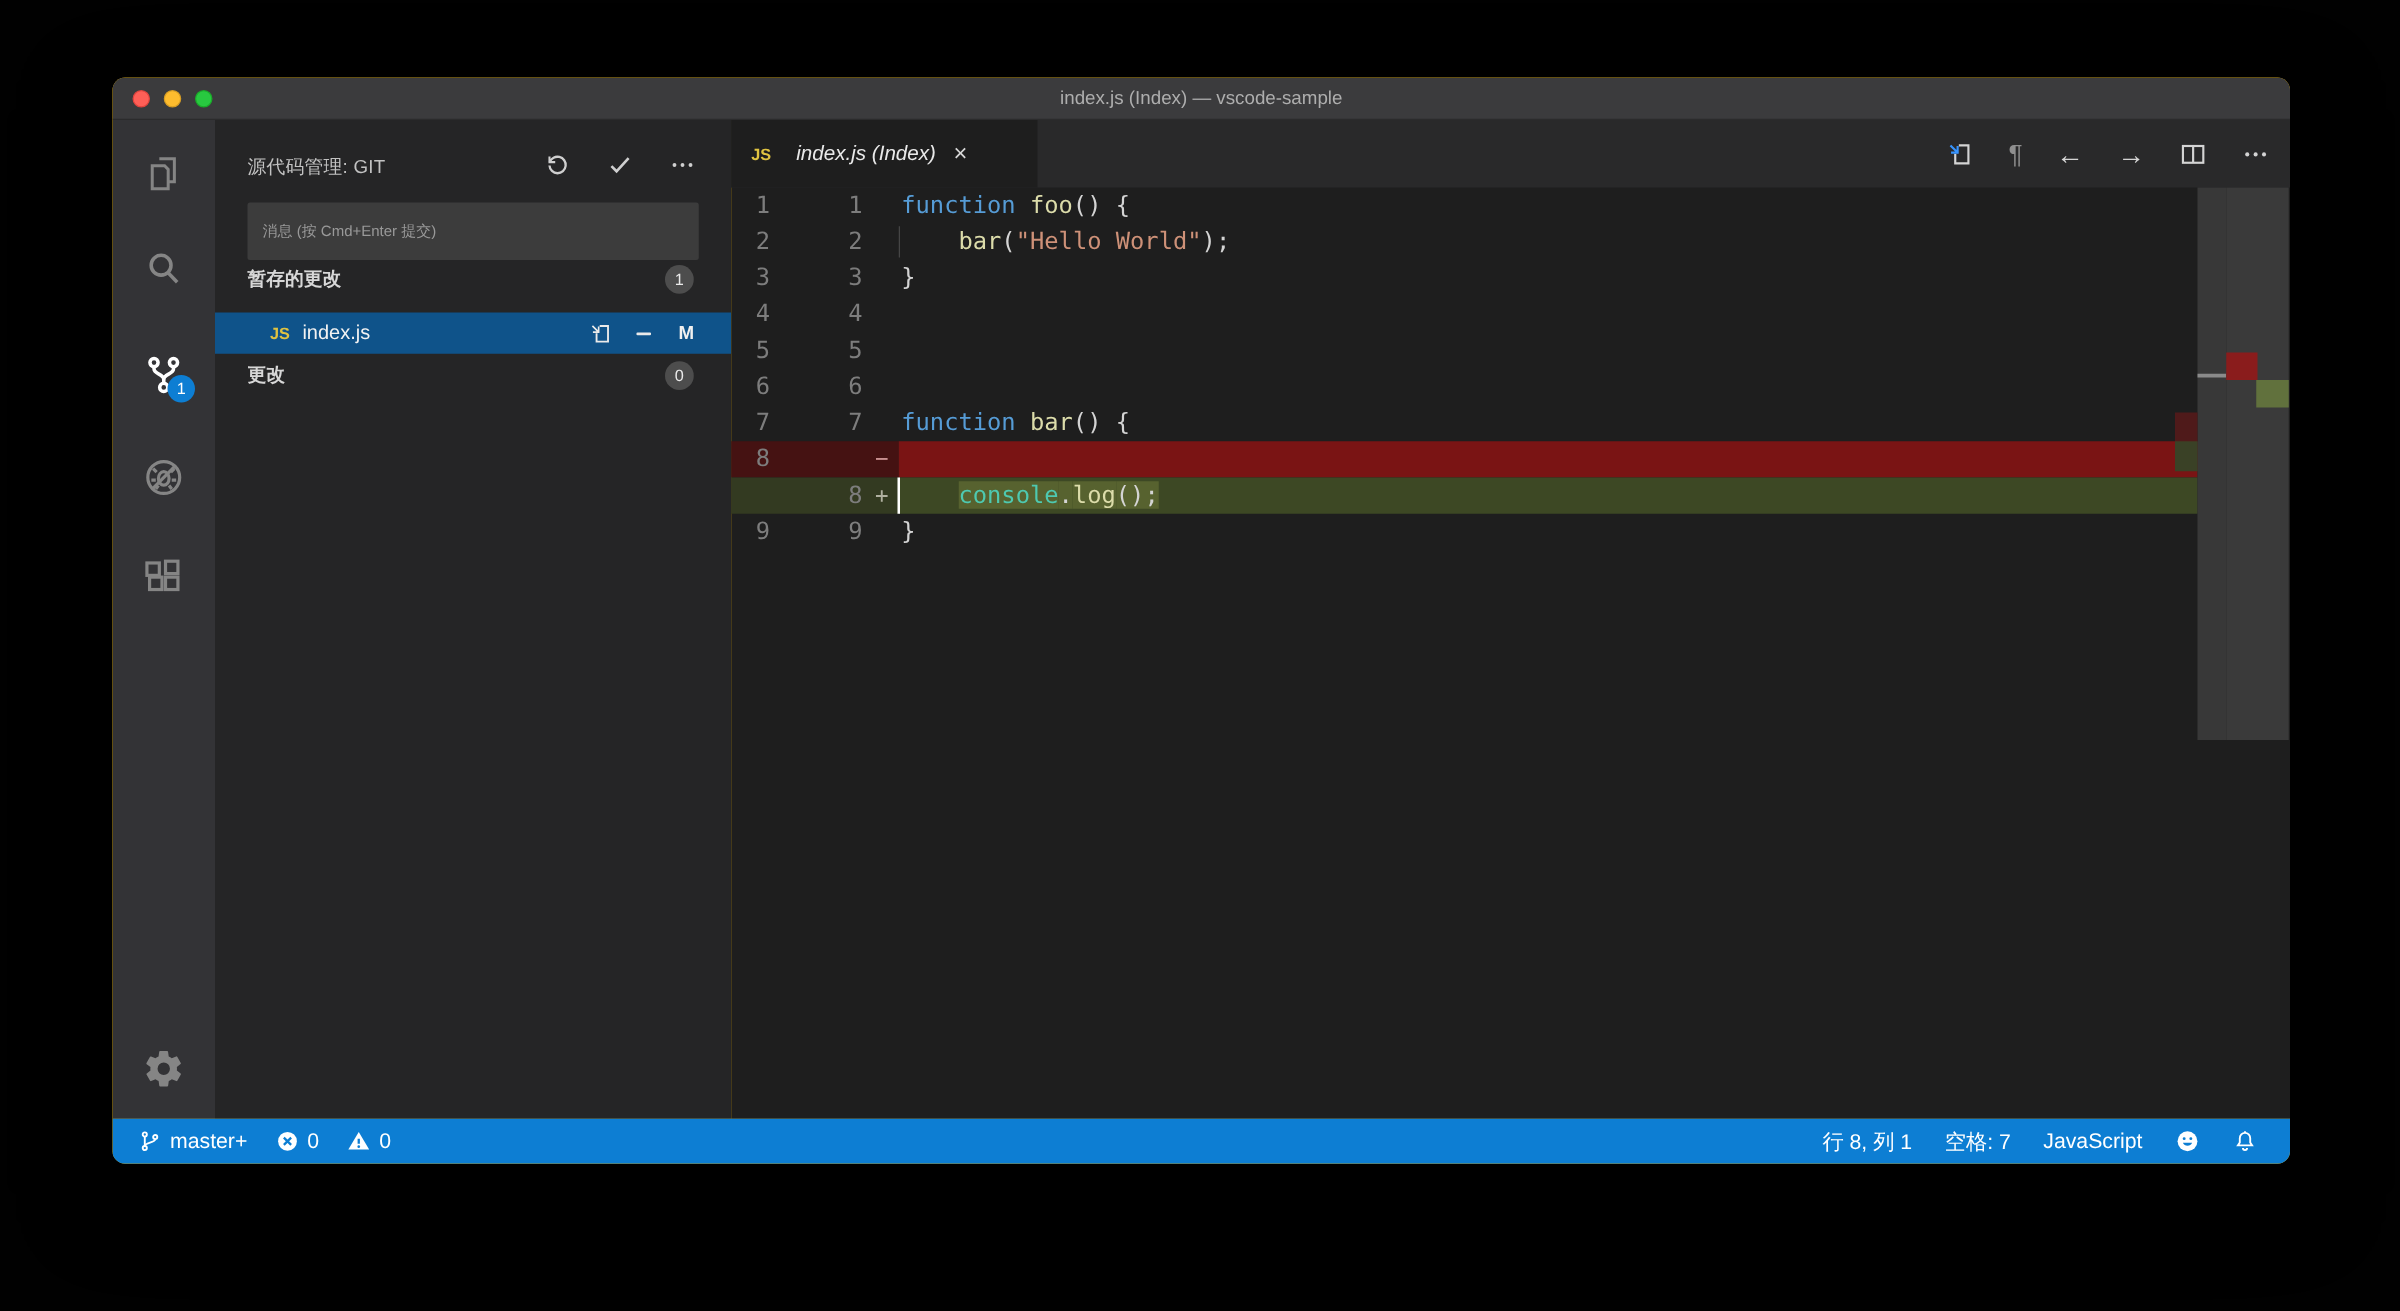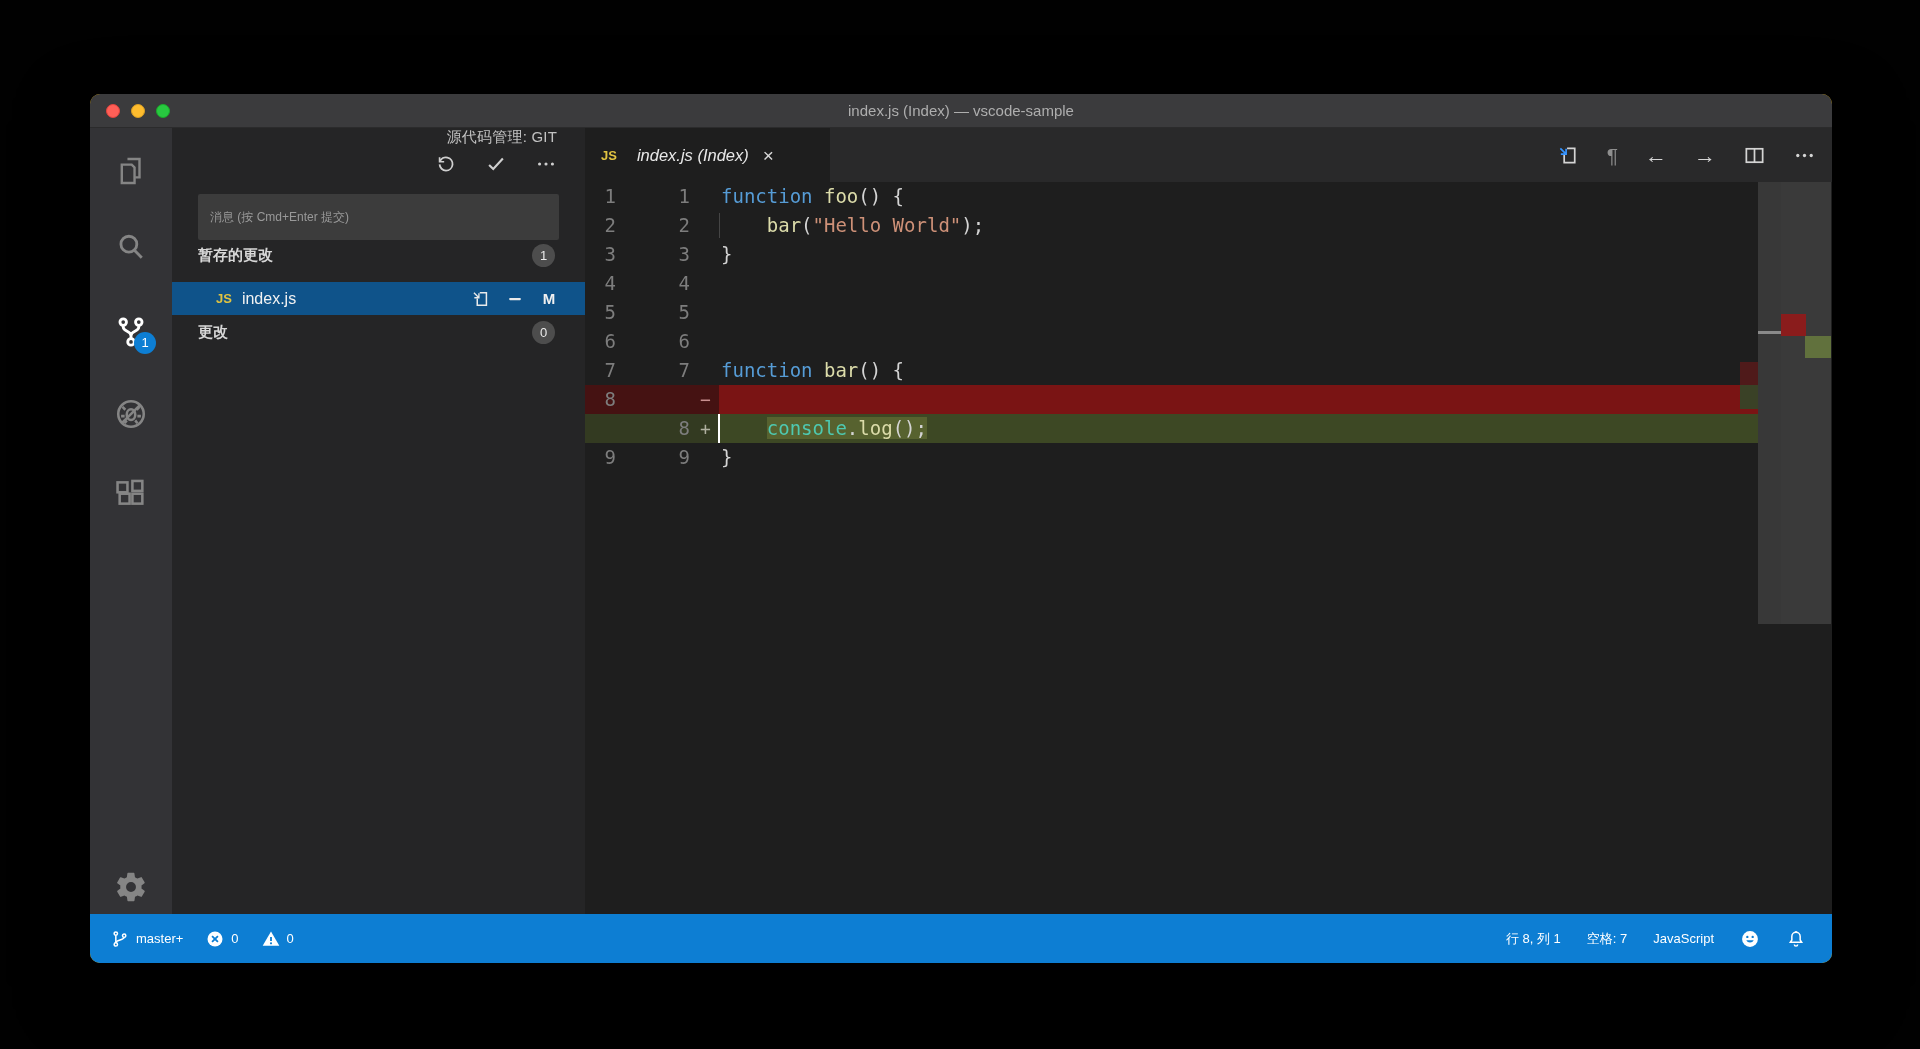--- a/index.html
+++ b/index.html
@@ -1,20 +1,20 @@
 <!DOCTYPE html>
 <html><head>
 <meta charset="utf-8">
 <style>
   * { margin:0; padding:0; box-sizing:border-box; }
   html,body { width:1920px; height:1049px; background:#010101; overflow:hidden;
     font-family:"Liberation Sans","DejaVu Sans",sans-serif; }
   .window { position:absolute; left:90px; top:62px; width:1742px; height:869px;
     background:#eab308; border-radius:10px; overflow:hidden;
-    box-shadow:0 25px 70px rgba(0,0,0,.65), 0 0 0 1px #000;margin-top:32px; }
+    box-shadow:0 25px 70px rgba(0,0,0,.65), 0 0 0 1px #000; }
 
   
   .titlebar { position:absolute; left:0; top:0; right:0; height:34px; background:#3b3b3d;
     border-bottom:1px solid #2b2b2c; }
   .traffic { position:absolute; top:10px; width:14px; height:14px; border-radius:50%; }
   .t-red   { left:16px; background:#ff5f57; border:1px solid #e0443e; }
   .t-yellow{ left:41px; background:#febc2e; border:1px solid #d89e24; }
   .t-green { left:66px; background:#28c840; border:1px solid #1aab29; }
   .title-text { position:absolute; left:0; right:0; top:0; height:34px; line-height:34px;
     text-align:center; color:#aeaeae; font-size:15px; }
@@ -23,21 +23,21 @@
   .activitybar { position:absolute; left:0; top:34px; bottom:36px; width:82px; background:#333336; }
   .act-item { position:absolute; left:24px; width:34px; height:34px; color:#858585; }
   .act-item.active { color:#ffffff; }
   .act-item svg { width:34px; height:34px; }
   .act-badge { position:absolute; left:44px; top:204px; width:22px; height:22px; border-radius:50%;
     background:#0d7ed3; color:#fff; font-size:13px; line-height:22px; text-align:center; z-index:2; }
 
   
   .sidebar { position:absolute; left:82px; top:34px; bottom:36px; width:413px; background:#252526; }
   .sb-header { position:absolute; left:0; top:0; right:0; height:54px; display:flex;
-    align-items:flex-end; padding:0 28px 7px 26px;flex-direction:column; }
+    align-items:flex-end; padding:0 28px 7px 26px; }
   .sb-title { color:#c2c2c2; font-size:15px; letter-spacing:.2px; flex:1; }
   .sb-actions { display:flex; gap:28px; align-items:center; }
   .sb-actions .icon-btn { width:22px; height:22px; color:#cfcfcf; }
   .icon-btn svg { width:100%; height:100%; }
   .commit-input { position:absolute; left:26px; right:26px; top:66px; height:46px; background:#3c3c3c;
     border:none; border-radius:2px; color:#cccccc; font-size:12px; padding:0 12px;
     font-family:"Liberation Sans","DejaVu Sans",sans-serif; }
   .commit-input::placeholder { color:#999999; }
   .sb-section { position:absolute; left:0; right:0; height:34px; display:flex; align-items:center;
     padding:0 30px 0 26px; }
@@ -90,22 +90,22 @@
   
   .scrollbar { position:absolute; left:1173px; top:54px; width:23px; height:442px; background:#383838; }
   .scroll-line { position:absolute; left:0; right:0; top:149px; height:3px; background:#8a8a8a; }
   .ruler { position:absolute; left:1196px; top:54px; width:50px; height:442px; background:#3a3a3a; }
   .ruler-del { position:absolute; left:0; top:132px; width:25px; height:22px; background:#8a1c1c; }
   .ruler-add { position:absolute; left:24px; top:154px; width:26px; height:22px; background:#61713d; }
   .edge-del { position:absolute; left:1155px; top:234px; width:18px; height:23px; background:#4f1a1a; }
   .edge-add { position:absolute; left:1155px; top:257px; width:18px; height:24px; background:#3a4126; }
 
   
-  .statusbar { position:absolute; left:0; right:0; bottom:0; height:49px; background:#0d7ed3;
-    display:flex; align-items:center; color:#ffffff; font-size:13px; }
+  .statusbar { position:absolute; left:0; right:0; bottom:0; height:36px; background:#0d7ed3;
+    display:flex; align-items:center; color:#ffffff; font-size:17px; }
   .st-left { display:flex; gap:22px; align-items:center; padding-left:20px; flex:1; }
   .st-right { display:flex; gap:26px; align-items:center; padding-right:26px; }
   .st-group { display:flex; gap:6px; align-items:center; }
   .st-group svg, .st-right svg { width:20px; height:20px; }
 </style>
 </head>
 <body>
 
 <div class="window">
 

